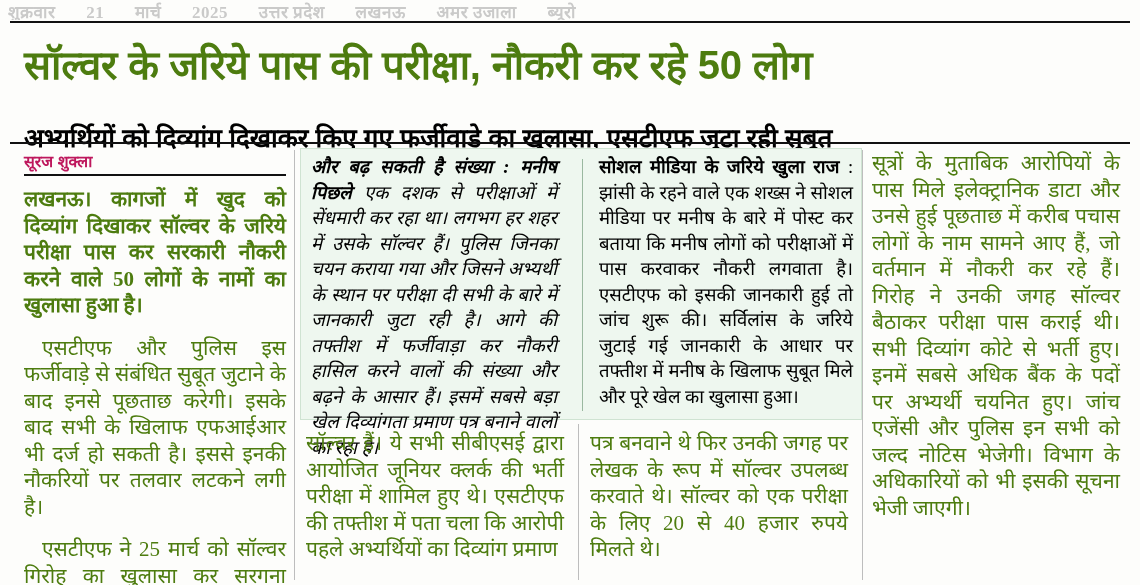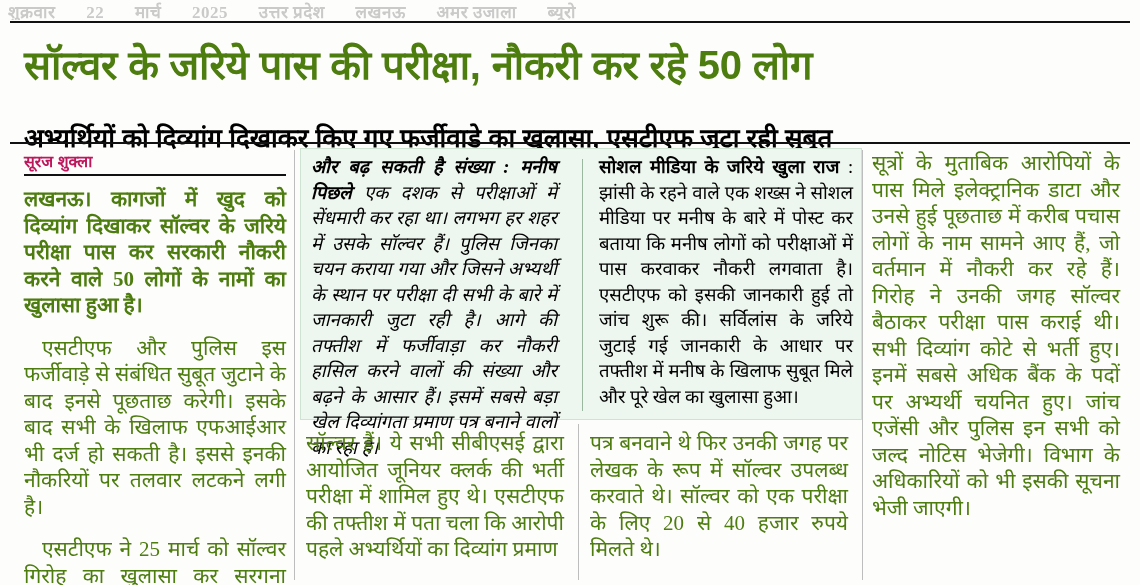--- a/index.html
+++ b/index.html
@@ -171,21 +171,21 @@
   #vrule-b { top: 424px; left: 578px; height: 156px; }
   #vrule-c { top: 150px; left: 862px; height: 430px; }
 </style>
 </head>
 <body>
 
 <div class="page">
 
   <div class="masthead-strip">
     <span>शुक्रवार</span>
-    <span>22</span>
+    <span>21</span>
     <span>मार्च</span>
     <span>2025</span>
     <span>उत्तर प्रदेश</span>
     <span>लखनऊ</span>
     <span>अमर उजाला</span>
     <span>ब्यूरो</span>
   </div>
 
   <div class="rule-top"></div>
 

